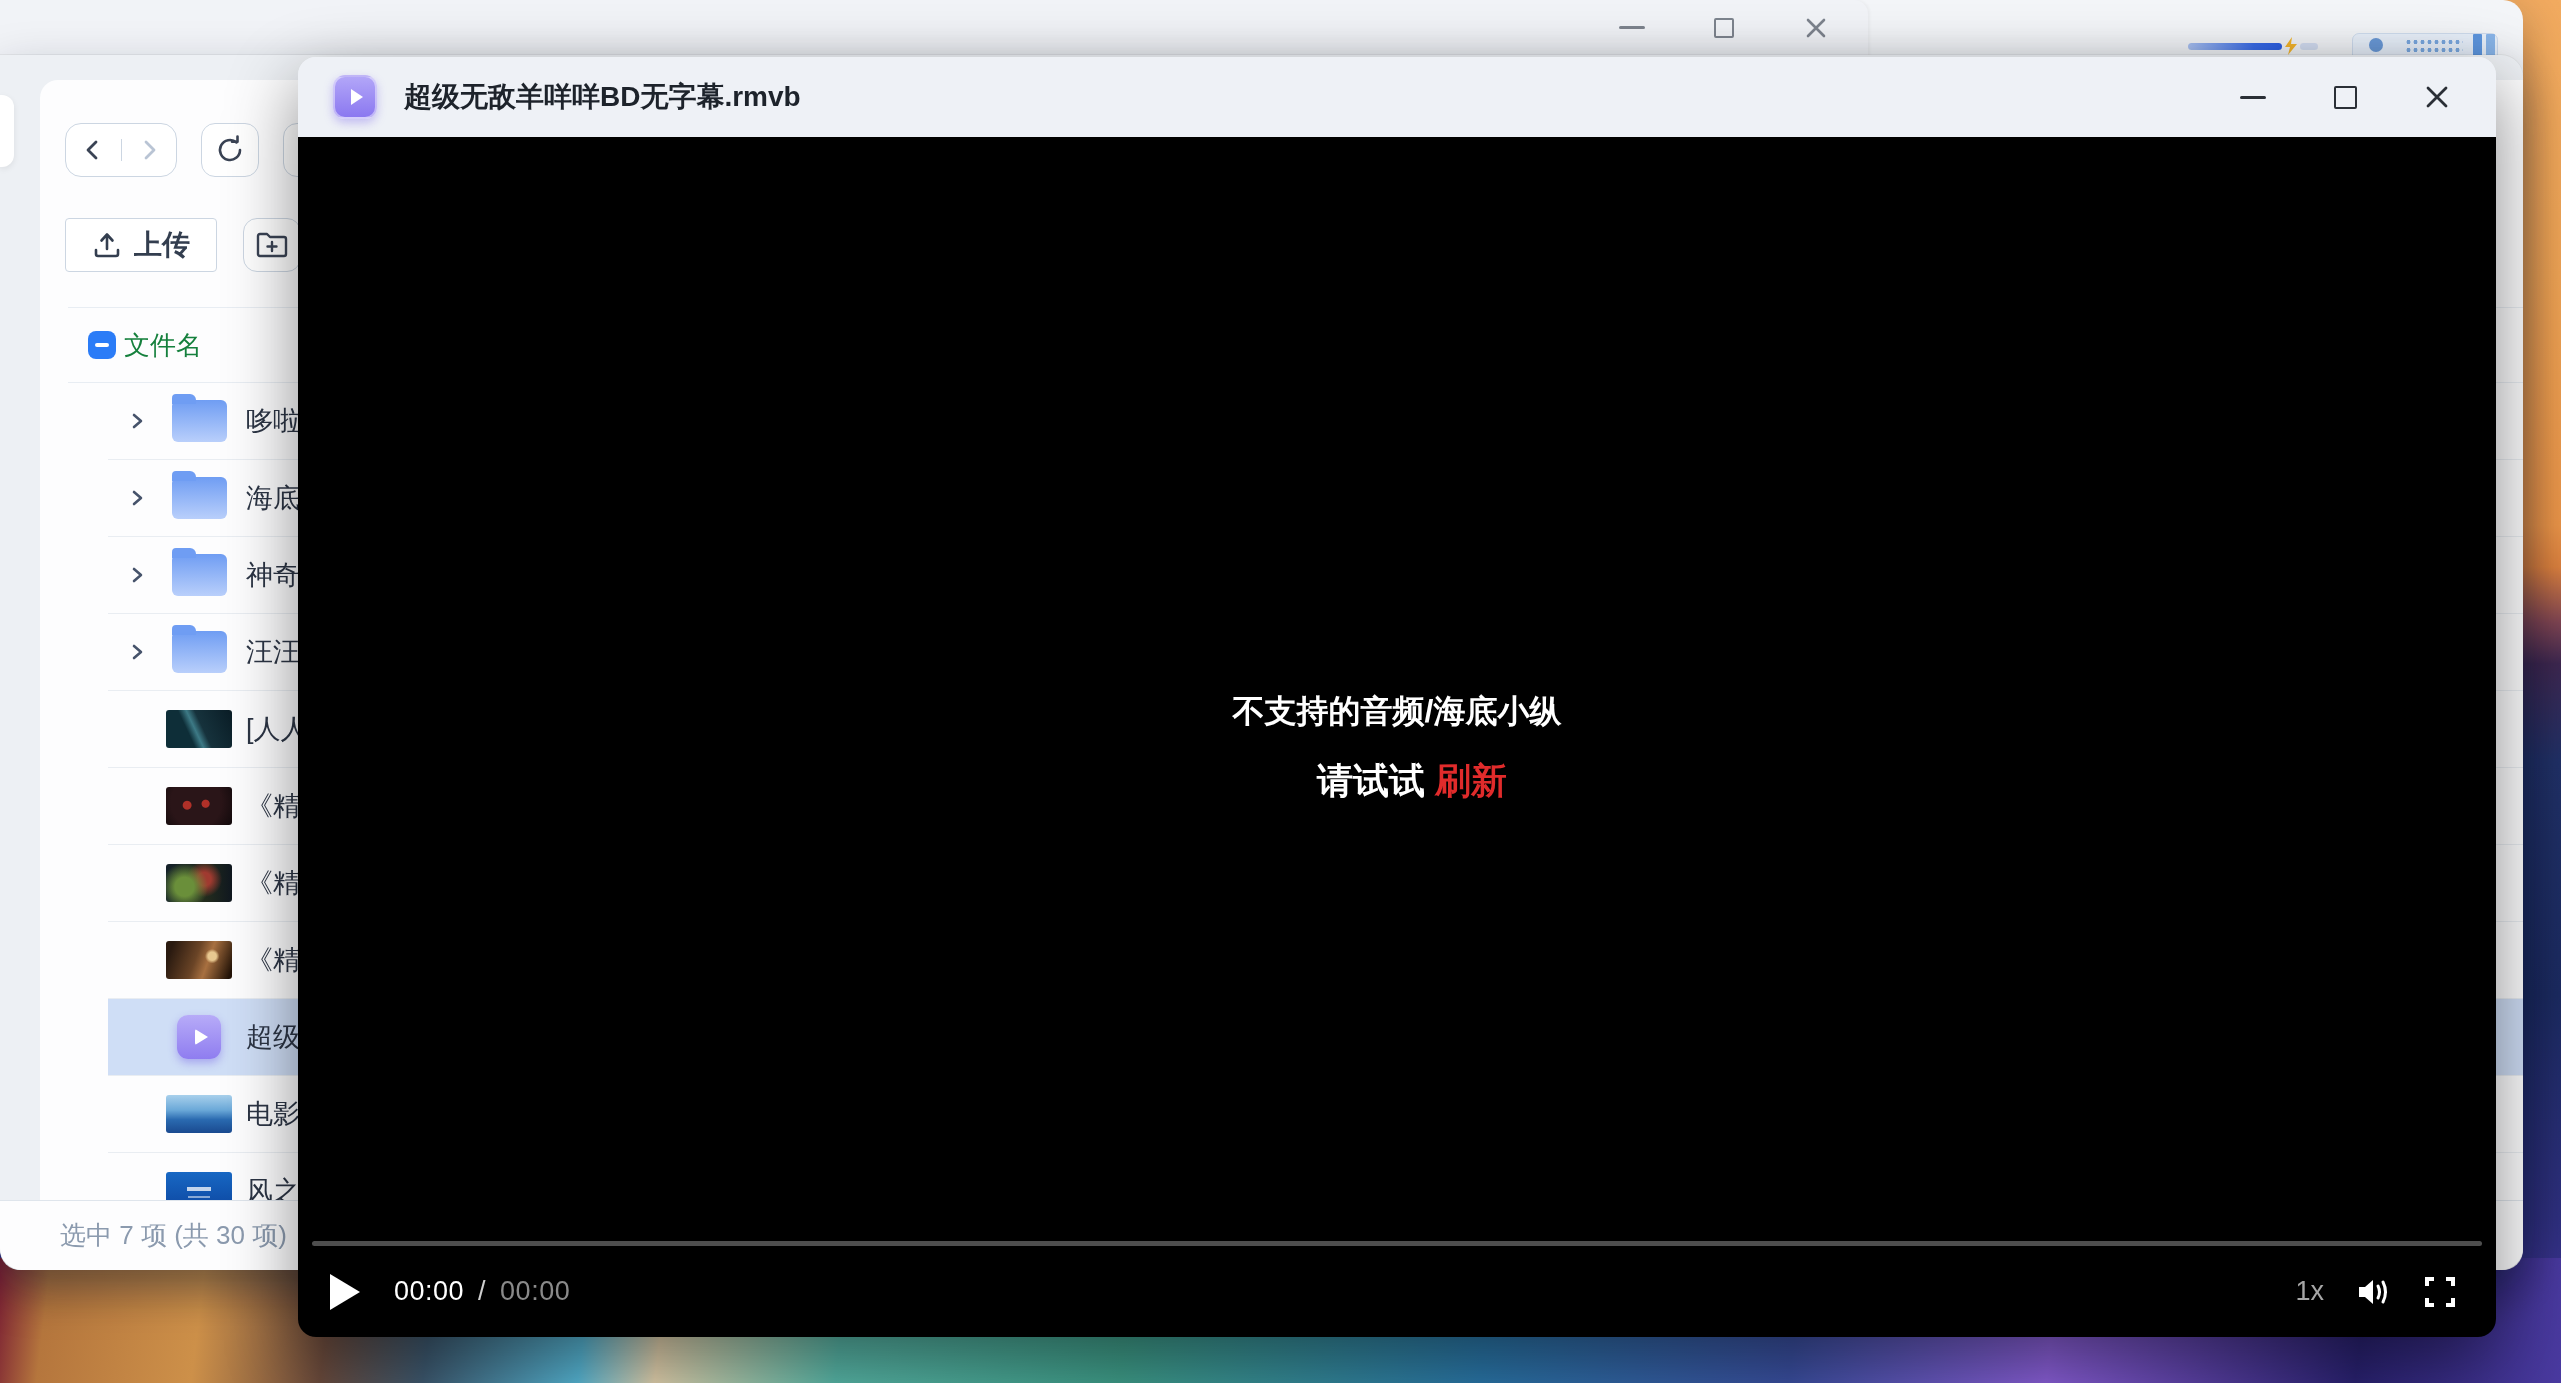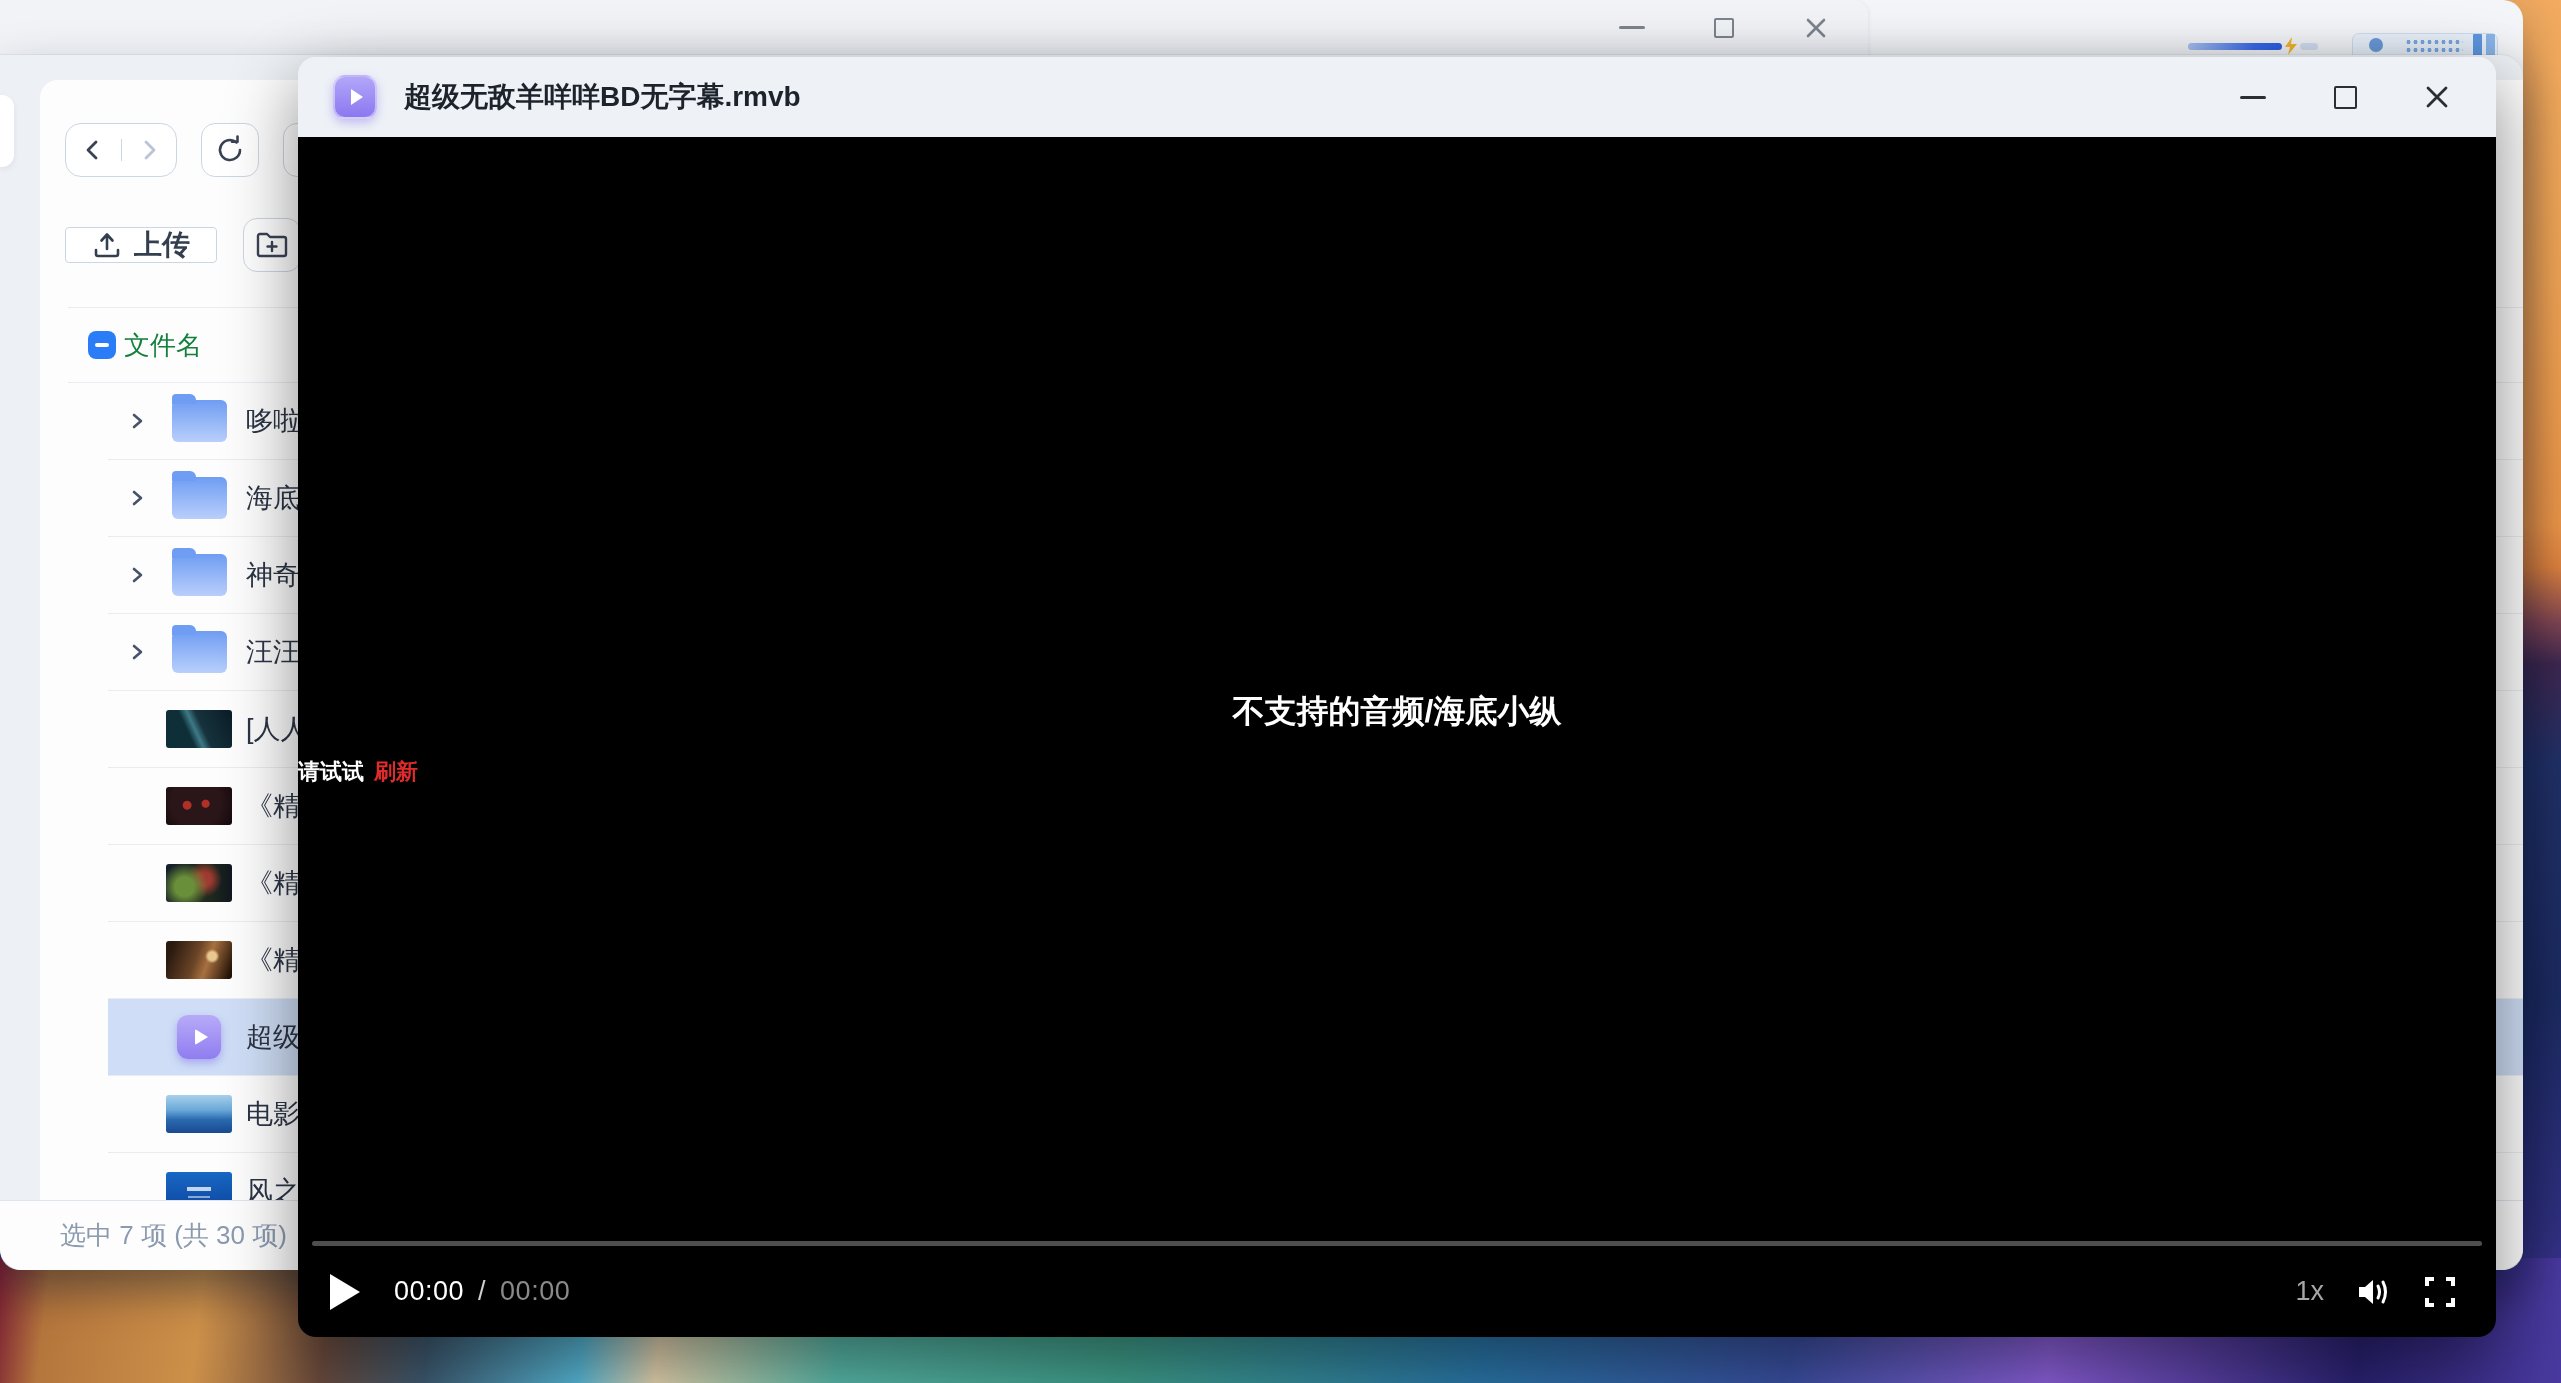--- a/index.html
+++ b/index.html
@@ -54,21 +54,21 @@
   .toolbar-row { position:absolute; left:0; display:flex; align-items:center; }
   .toolbar-row.r1 { top:43px; left:25px; gap:24px; }
   .toolbar-row.r2 { top:138px; left:25px; gap:26px; }
   .btn { background:#fff; border:1.5px solid #ccd6e2; color:#3a4657; display:flex; align-items:center; justify-content:center; }
   .pill { width:112px; height:54px; border-radius:16px; padding:0; overflow:hidden; display:flex; }
   .pill .seg { flex:1; display:flex; align-items:center; justify-content:center; color:#3a4354; }
   .pill .seg + .seg { border-left:1.5px solid #ccd6e2; }
   .pill .seg.disabled { color:#b9c4d4; }
   .icon-btn { width:58px; height:54px; border-radius:14px; }
   .icon-btn.partial { width:70px; }
-  .upload-btn { height:36px; border-radius:4px; padding:0 26px; gap:12px; font-size:28px; font-weight:bold; color:#333e4f; display:flex; }
+  .upload-btn { height:54px; border-radius:4px; padding:0 26px; gap:12px; font-size:28px; font-weight:bold; color:#333e4f; display:flex; }
 
   .list-header { position:absolute; left:28px; right:0; top:227px; height:76px; display:flex; align-items:center;
     border-top:1.5px solid #e8edf3; border-bottom:1.5px solid #e8edf3; }
   .checkbox { width:28px; height:28px; border-radius:8px; background:#2b7cf7; margin-left:20px;
     display:flex; align-items:center; justify-content:center; }
   .checkbox .minus { width:14px; height:3.5px; border-radius:2px; background:#fff; }
   .col-label { margin-left:8px; font-size:26px; color:#15803d; }
 
   .rows { position:absolute; left:68px; right:0; top:303px; bottom:0; overflow:hidden; }
   .row { height:77px; display:flex; align-items:center; border-bottom:1.5px solid #e9edf2; padding-left:14px; }
@@ -113,21 +113,21 @@
     box-shadow:0 4px 10px rgba(130,110,235,.4); display:flex; align-items:center; justify-content:center; }
   .p-appicon .tri { width:0; height:0; border-left:12px solid #fff; border-top:8px solid transparent; border-bottom:8px solid transparent; margin-left:3px; }
   .p-title { margin-left:27px; font-size:28px; font-weight:bold; color:#1d232b; }
   .p-controls { position:absolute; right:42px; top:0; height:100%; display:flex; align-items:center; gap:58px; }
   .p-cbtn { width:34px; height:34px; display:flex; align-items:center; justify-content:center; color:#2a2f36; }
   .p-min-glyph { width:26px; height:3px; background:#2a2f36; border-radius:2px; }
   .p-max-glyph { width:23px; height:23px; border:2.5px solid #2a2f36; border-radius:2px; }
 
   .p-video { position:absolute; left:0; top:80px; right:0; bottom:0; background:#000; border-radius:0 0 18px 18px; overflow:hidden; }
   .p-msg1 { position:absolute; left:0; right:0; top:553px; text-align:center; color:#fff; font-size:32px; font-weight:bold; }
-  .p-msg2 { position:absolute; left:0; right:0; top:620px; color:#fff; font-size:22px; font-weight:bold; }
+  .p-msg2 { position:absolute; left:0; right:0; top:620px; text-align:center; color:#fff; font-size:36px; font-weight:bold;padding-left:30px; }
   .p-msg2 .refresh-link { color:#e02b2b; text-decoration:none; cursor:pointer; margin-left:10px; }
 
   .p-progress { position:absolute; left:14px; right:14px; top:1104px; height:5px; background:#4e4e4e; border-radius:3px; }
   .p-bar { position:absolute; left:0; right:0; top:1109px; bottom:0; display:flex; align-items:center; }
   .p-play { margin-left:24px; width:46px; height:46px; display:flex; align-items:center; justify-content:center; }
   .p-play .tri { width:0; height:0; border-left:30px solid #fff; border-top:18px solid transparent; border-bottom:18px solid transparent; }
   .p-time { margin-left:26px; font-size:27px; color:#fff; letter-spacing:.5px; }
   .p-time .sep { color:#cfcfcf; margin:0 6px; }
   .p-time .dur { color:#8a8a8a; }
   .p-right { position:absolute; right:40px; display:flex; align-items:center; gap:32px; }

